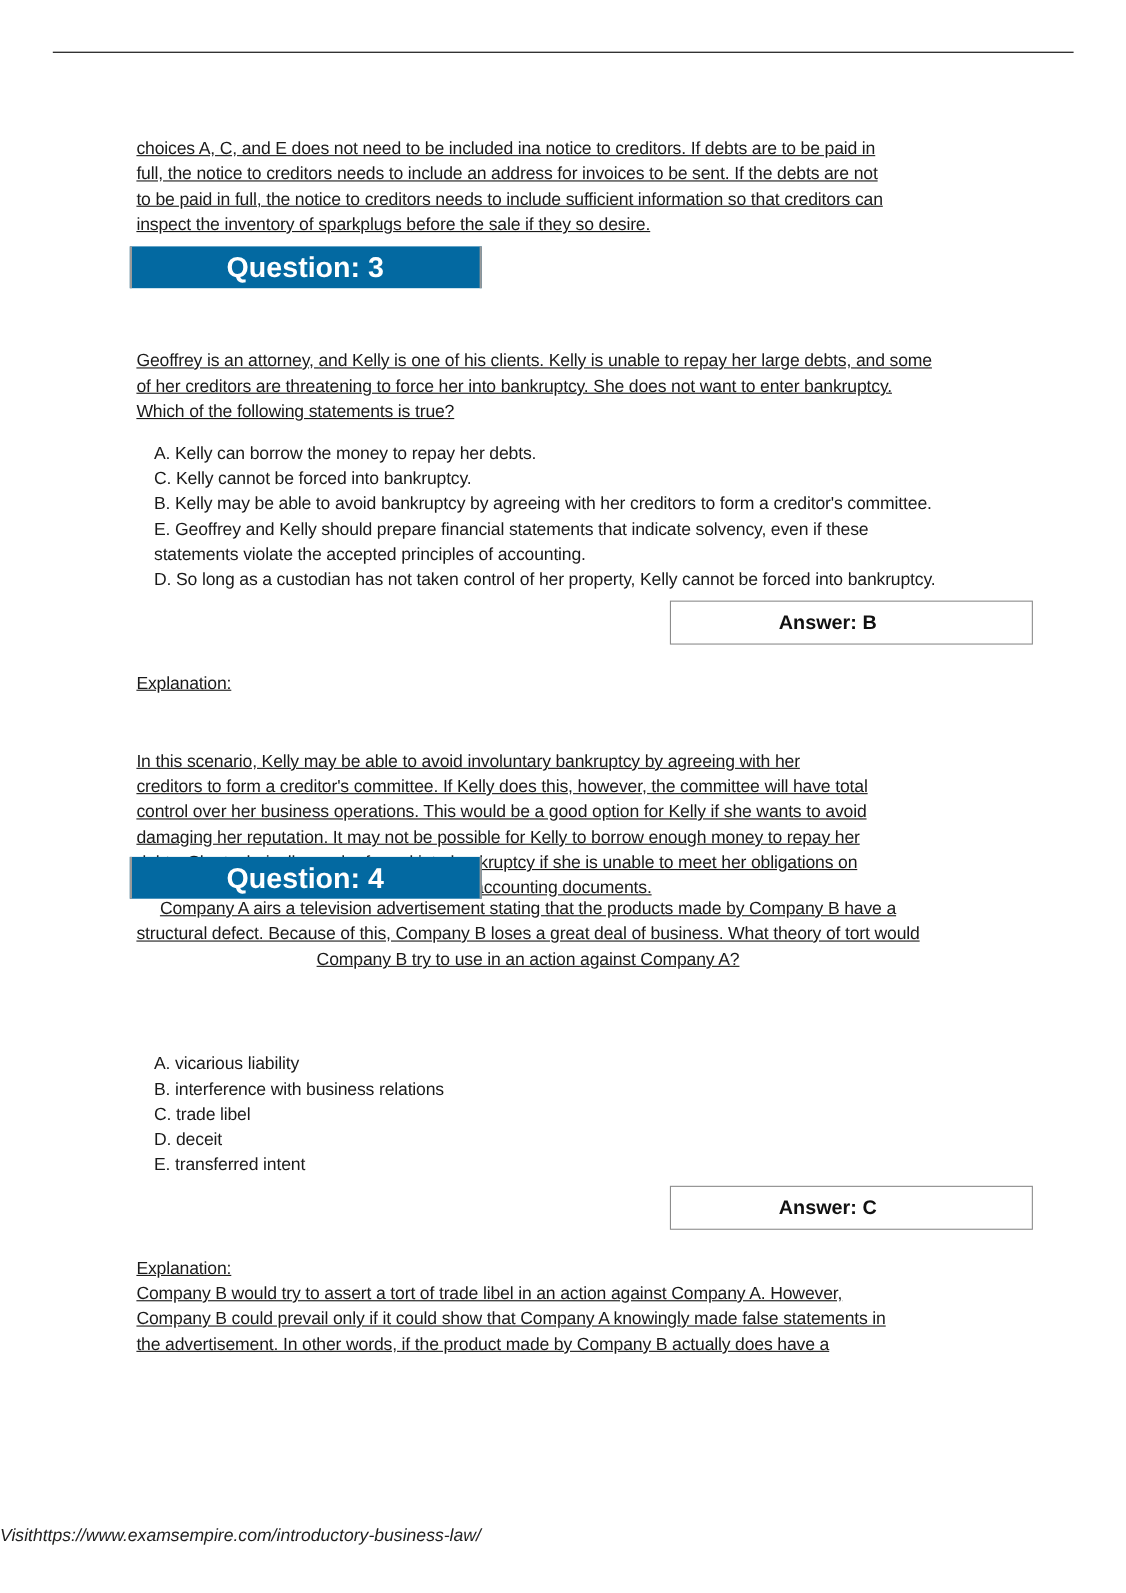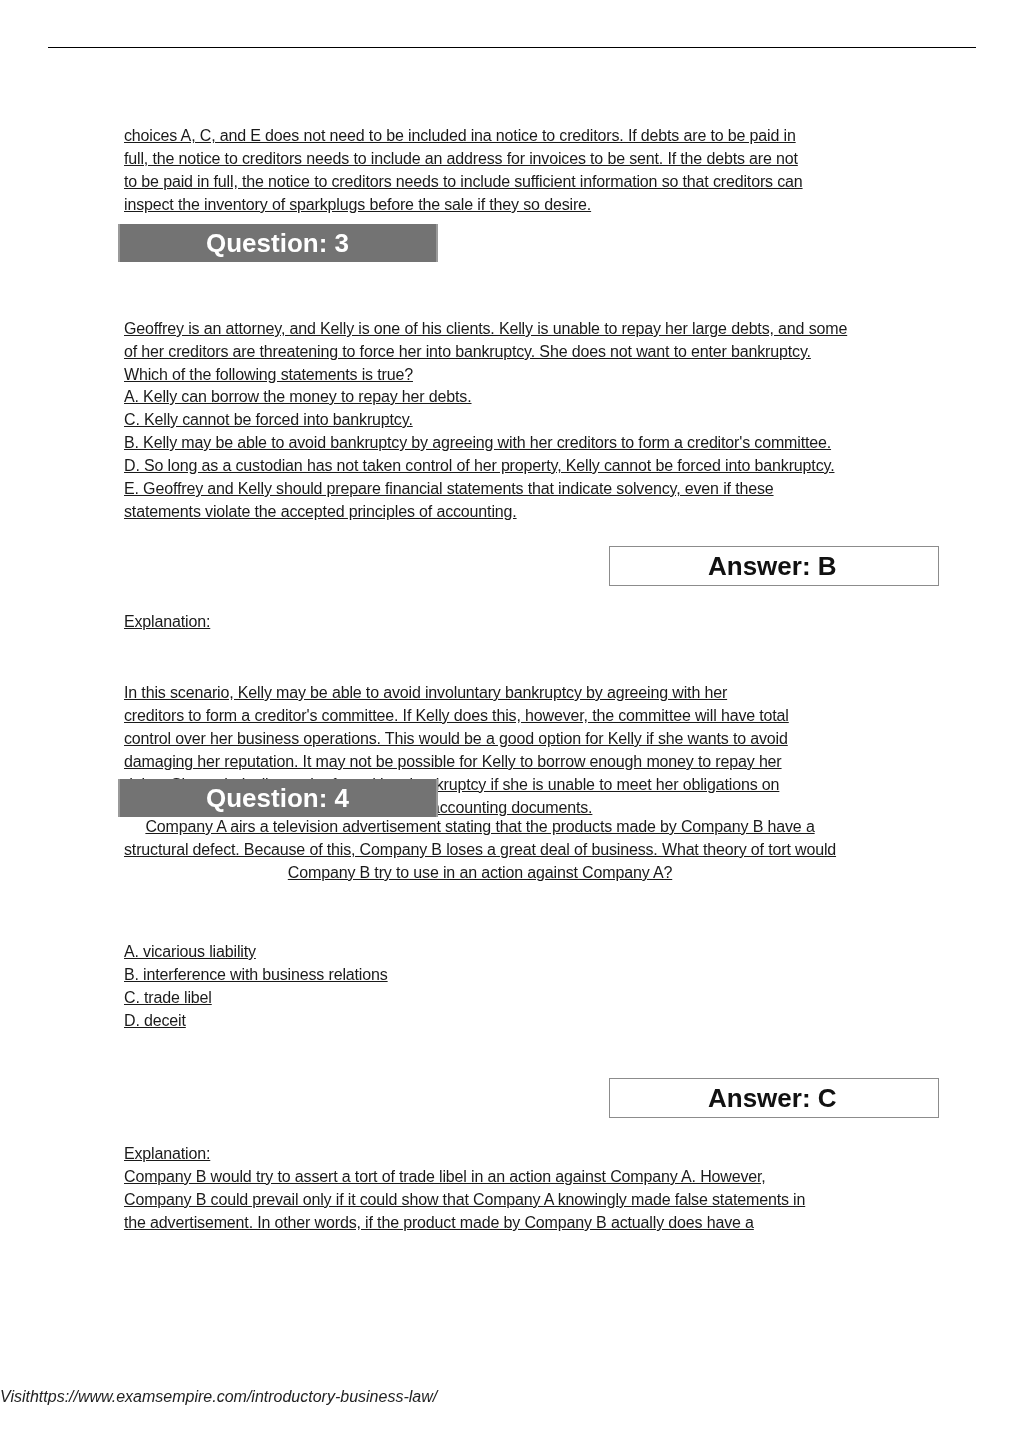--- a/index.html
+++ b/index.html
@@ -1,25 +1,25 @@
 <!DOCTYPE html>
 <html><head>
 <meta charset="utf-8">
 <style>
   html, body { margin:0; padding:0; background:#ffffff; }
   body { width:1024px; height:1448px; position:relative; overflow:hidden;
          font-family:"Liberation Sans", "DejaVu Sans", sans-serif; color:#1a1a1a; }
   .rule { position:absolute; left:48px; top:47px; width:928px; height:0; border-top:1.5px solid #000; }
   .para { position:absolute; left:124px; font-size:16px; line-height:23px; white-space:pre-line; letter-spacing:-0.15px;text-decoration:underline; }
-  .qbar { position:absolute; left:118px; width:320px; height:38px; background:#737373;
+  .qbar { position:absolute; left:118px; width:320px; height:38px; background:#0369a1;
           border-left:2px solid #9a9a9a; border-right:2px solid #9a9a9a; box-sizing:border-box; }
   .qbar span { position:absolute; left:86px; top:1px; color:#ffffff; font-weight:bold; font-size:26px; line-height:36px; }
   .abox { position:absolute; left:609px; width:330px; height:40px; border:1.5px solid #8c8c8c; box-sizing:border-box; background:#fff; }
-  .abox span { position:absolute; left:98px; top:1px; color:#111; font-weight:bold; font-size:26px; line-height:36px; }
-  .opts { position:absolute; left:124px; font-size:16px; line-height:23px; margin:0; padding:0; list-style:none; letter-spacing:-0.15px;text-decoration:underline; }
+  .abox span { position:absolute; left:98px; top:1px; color:#111; font-weight:bold; font-size:18px; line-height:36px; }
+  .opts { position:absolute; left:124px; font-size:16px; line-height:23px; margin:16px; padding:0; list-style:none; letter-spacing:-0.15px; }
   .opts li { margin:0; padding:0; }
   .footer { position:absolute; left:0; width:1024px; top:1388px; text-align:left; font-style:italic; font-size:16px; color:#222; }
 </style>
 </head>
 <body>
 
 <div class="rule"></div>
 
 <div class="para" style="top:124px;">choices A, C, and E does not need to be included ina notice to creditors. If debts are to be paid in
 full, the notice to creditors needs to include an address for invoices to be sent. If the debts are not
@@ -31,23 +31,23 @@
 </div>
 
 <div class="para" style="top:293px;margin-top:24px;">Geoffrey is an attorney, and Kelly is one of his clients. Kelly is unable to repay her large debts, and some
 of her creditors are threatening to force her into bankruptcy. She does not want to enter bankruptcy.
 Which of the following statements is true?</div>
 
 <ul class="opts" style="top:385px;">
   <li>A. Kelly can borrow the money to repay her debts.</li>
   <li>C. Kelly cannot be forced into bankruptcy.</li>
   <li>B. Kelly may be able to avoid bankruptcy by agreeing with her creditors to form a creditor's committee.</li>
-  <li>D. So long as a custodian has not taken control of her property, Kelly cannot be forced into bankruptcy.</li>
   <li style="white-space:pre-line;">E. Geoffrey and Kelly should prepare financial statements that indicate solvency, even if these
 statements violate the accepted principles of accounting.</li>
+  <li>D. So long as a custodian has not taken control of her property, Kelly cannot be forced into bankruptcy.</li>
 </ul>
 
 <div class="abox" style="top:546px;">
   <span>Answer: B</span>
 </div>
 
 <div class="para" style="top:610px;">Explanation:</div>
 <div class="para" style="top:633px;margin-top:48px;">In this scenario, Kelly may be able to avoid involuntary bankruptcy by agreeing with her
 creditors to form a creditor's committee. If Kelly does this, however, the committee will have total
 control over her business operations. This would be a good option for Kelly if she wants to avoid
@@ -61,20 +61,21 @@
 
 <div class="para" style="top:815px;text-align:center;">Company A airs a television advertisement stating that the products made by Company B have a
 structural defect. Because of this, Company B loses a great deal of business. What theory of tort would
 Company B try to use in an action against Company A?</div>
 
 <ul class="opts" style="top:940px;">
   <li>A. vicarious liability</li>
   <li>B. interference with business relations</li>
   <li>C. trade libel</li>
   <li>D. deceit</li>
+  <li>E. transferred intent</li>
 </ul>
 
 <div class="abox" style="top:1078px;padding-left:40px;">
   <span>Answer: C</span>
 </div>
 
 <div class="para" style="top:1142px;">Explanation:</div>
 <div class="para" style="top:1165px;">Company B would try to assert a tort of trade libel in an action against Company A. However,
 Company B could prevail only if it could show that Company A knowingly made false statements in
 the advertisement. In other words, if the product made by Company B actually does have a</div>

